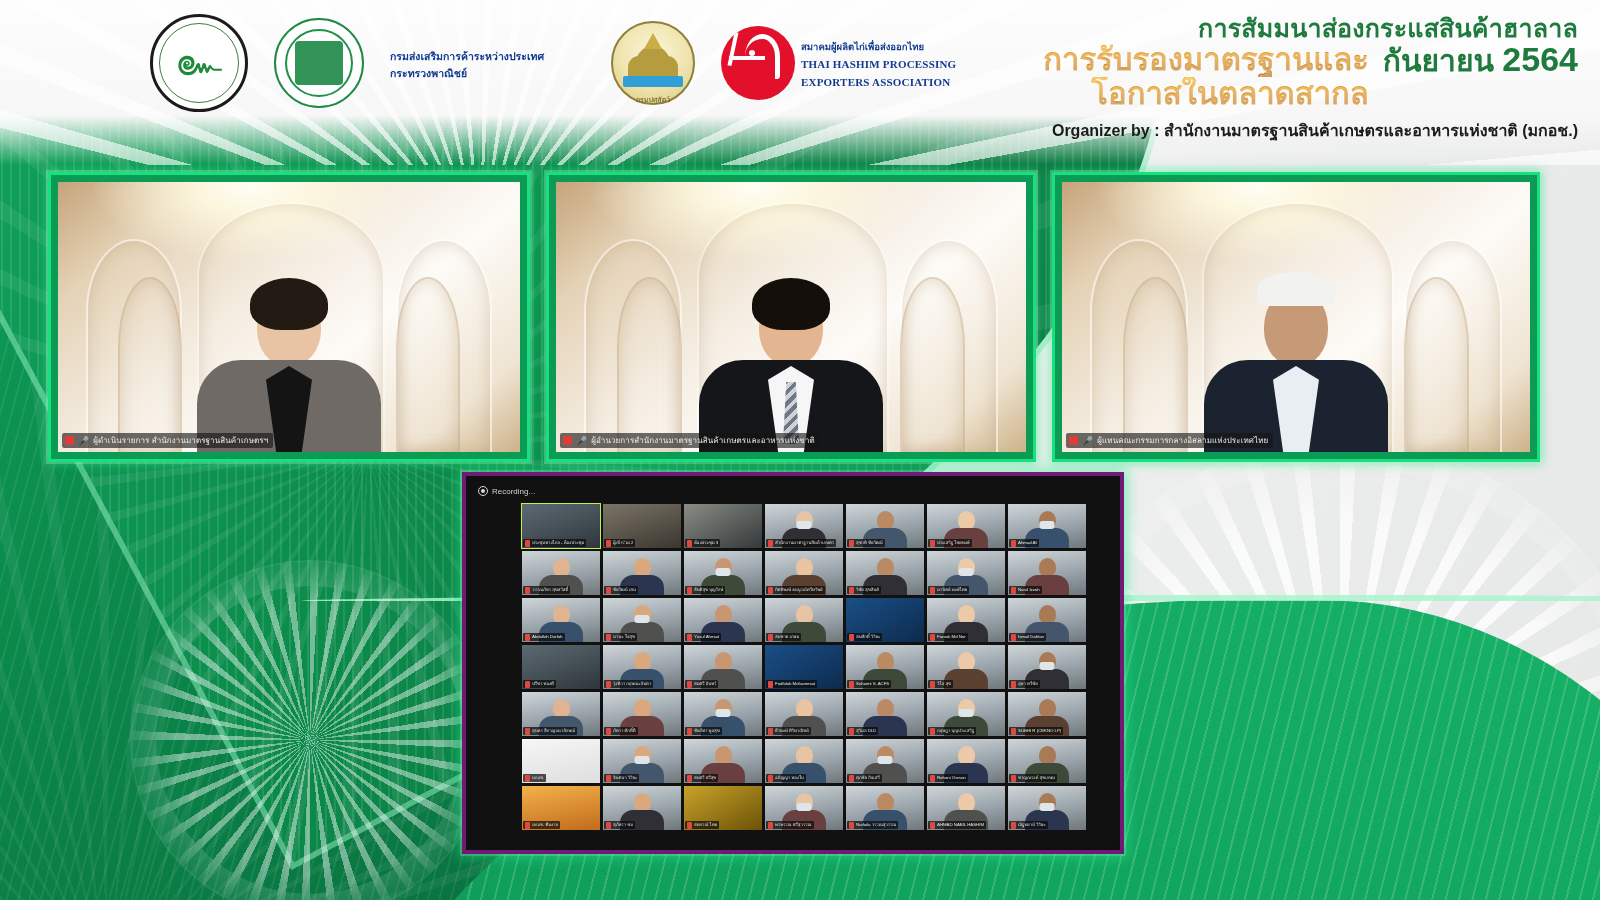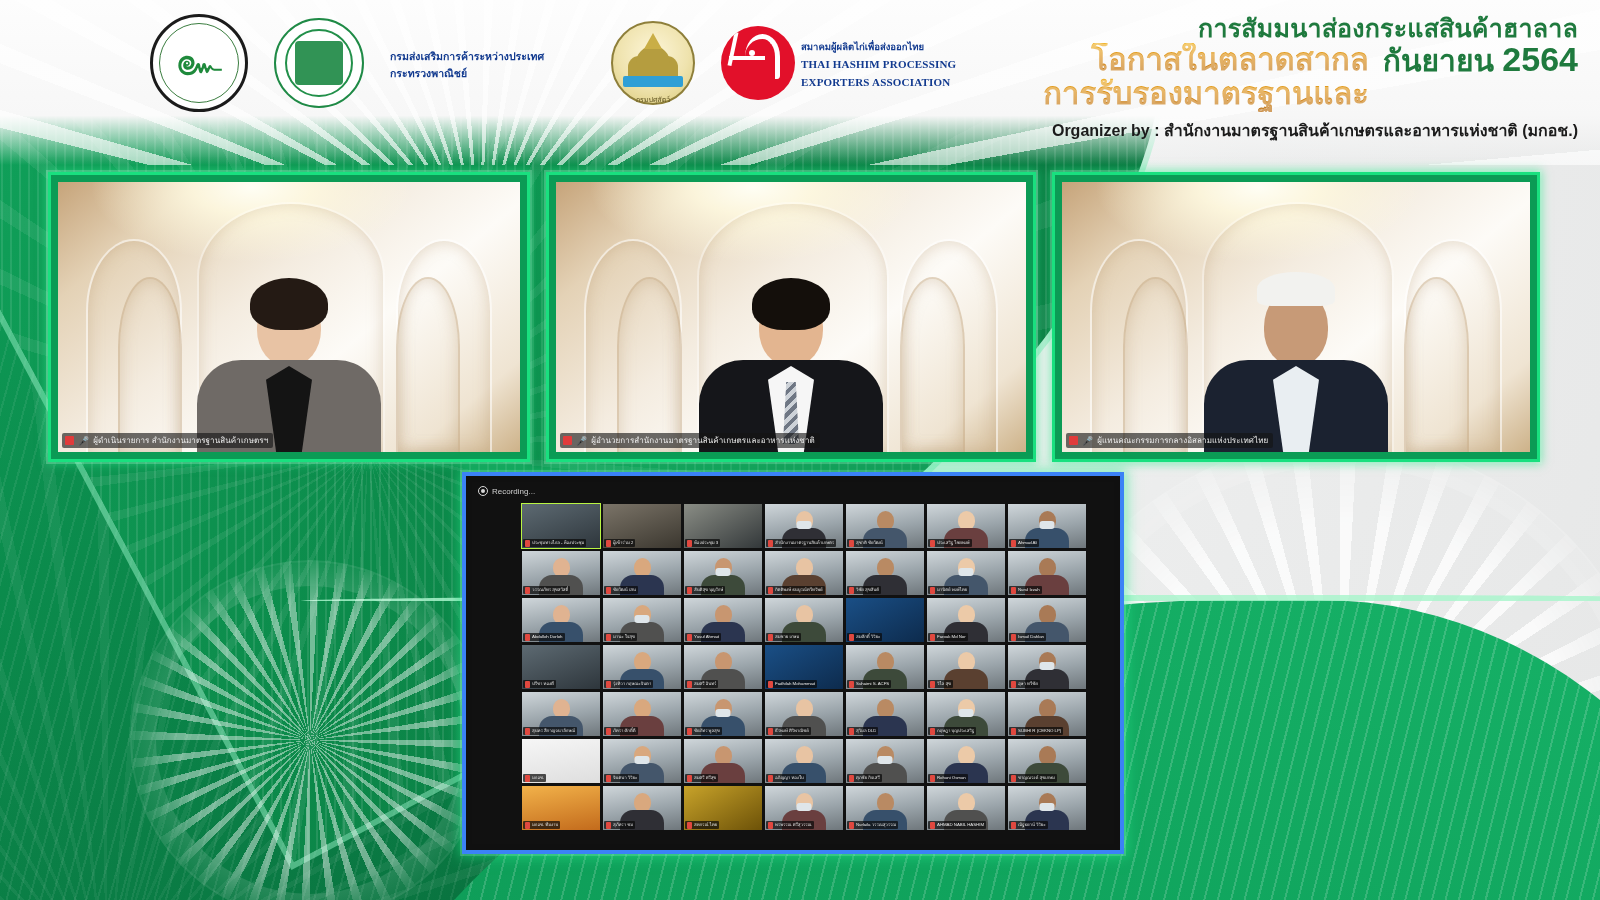--- a/index.html
+++ b/index.html
@@ -224,21 +224,21 @@
   .namestrip .nm{font-size:8px;color:#f0f0f0;white-space:nowrap;overflow:hidden;
      text-overflow:ellipsis;letter-spacing:.1px;}
 
   #tile-1{left:48px;top:172px;width:462px;height:270px;}
   #tile-2{left:546px;top:172px;width:470px;height:270px;}
   #tile-3{left:1052px;top:172px;width:468px;height:270px;}
 
   
   #gallery-frame{
     position:absolute;left:462px;top:472px;width:642px;height:362px;
-    background:#101010;border:4px solid #3b82f6;
+    background:#101010;border:4px solid #701a75;
     box-shadow:0 0 12px 3px rgba(40,235,140,.55),0 0 0 2px rgba(255,255,255,.2);
     padding:6px;
   }
   #gallery{position:relative;width:100%;height:100%;background:#111;overflow:hidden;}
 
   .rec-badge{
     position:absolute;left:6px;top:4px;display:flex;align-items:center;gap:4px;
     color:#cfcfcf;font-size:8px;z-index:4;
   }
   .rec-badge .dot{width:8px;height:8px;border-radius:50%;border:1.5px solid #d8d8d8;position:relative;}
@@ -327,22 +327,22 @@
           <span class="t-en">EXPORTERS ASSOCIATION</span>
         </span>
       </div>
 
     </div>
 
     <div class="title-block">
       <div class="t-line1">การสัมมนาส่องกระแสสินค้าฮาลาล</div>
       <div class="t-row">
         <div>
+          <div class="t-gold">การรับรองมาตรฐานและ</div>
           <div class="t-gold">โอกาสในตลาดสากล</div>
-          <div class="t-gold">การรับรองมาตรฐานและ</div>
         </div>
         <div class="t-date">
           <div class="d-row2">
             <span>กันยายน</span>
             <span class="d-year">2564</span>
           </div>
         </div>
       </div>
       <div class="t-org">Organizer by : สำนักงานมาตรฐานสินค้าเกษตรและอาหารแห่งชาติ (มกอช.)</div>
     </div>

